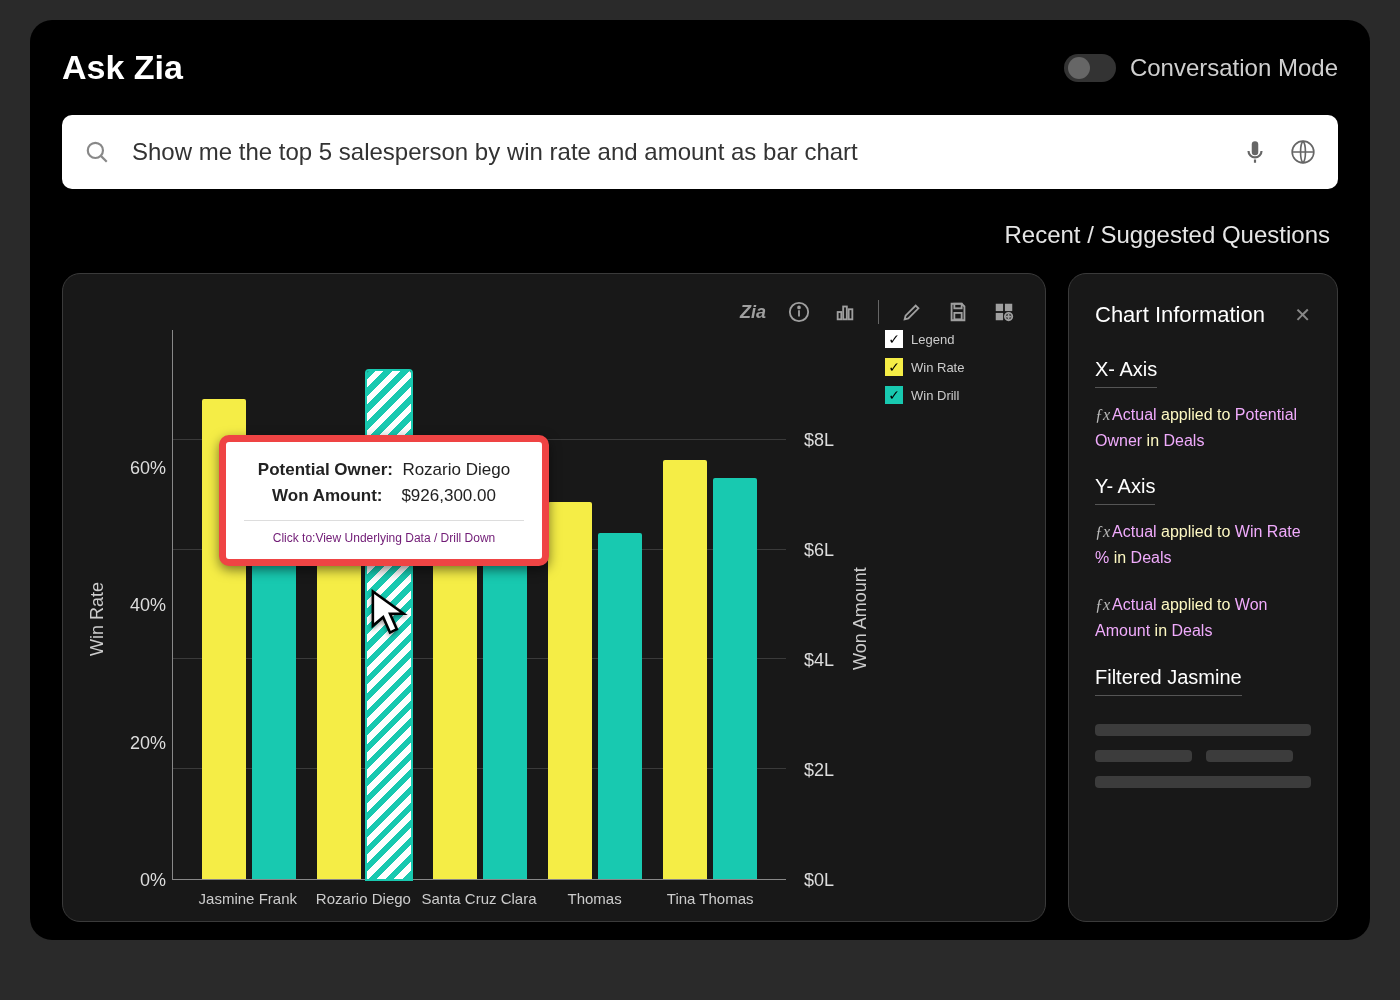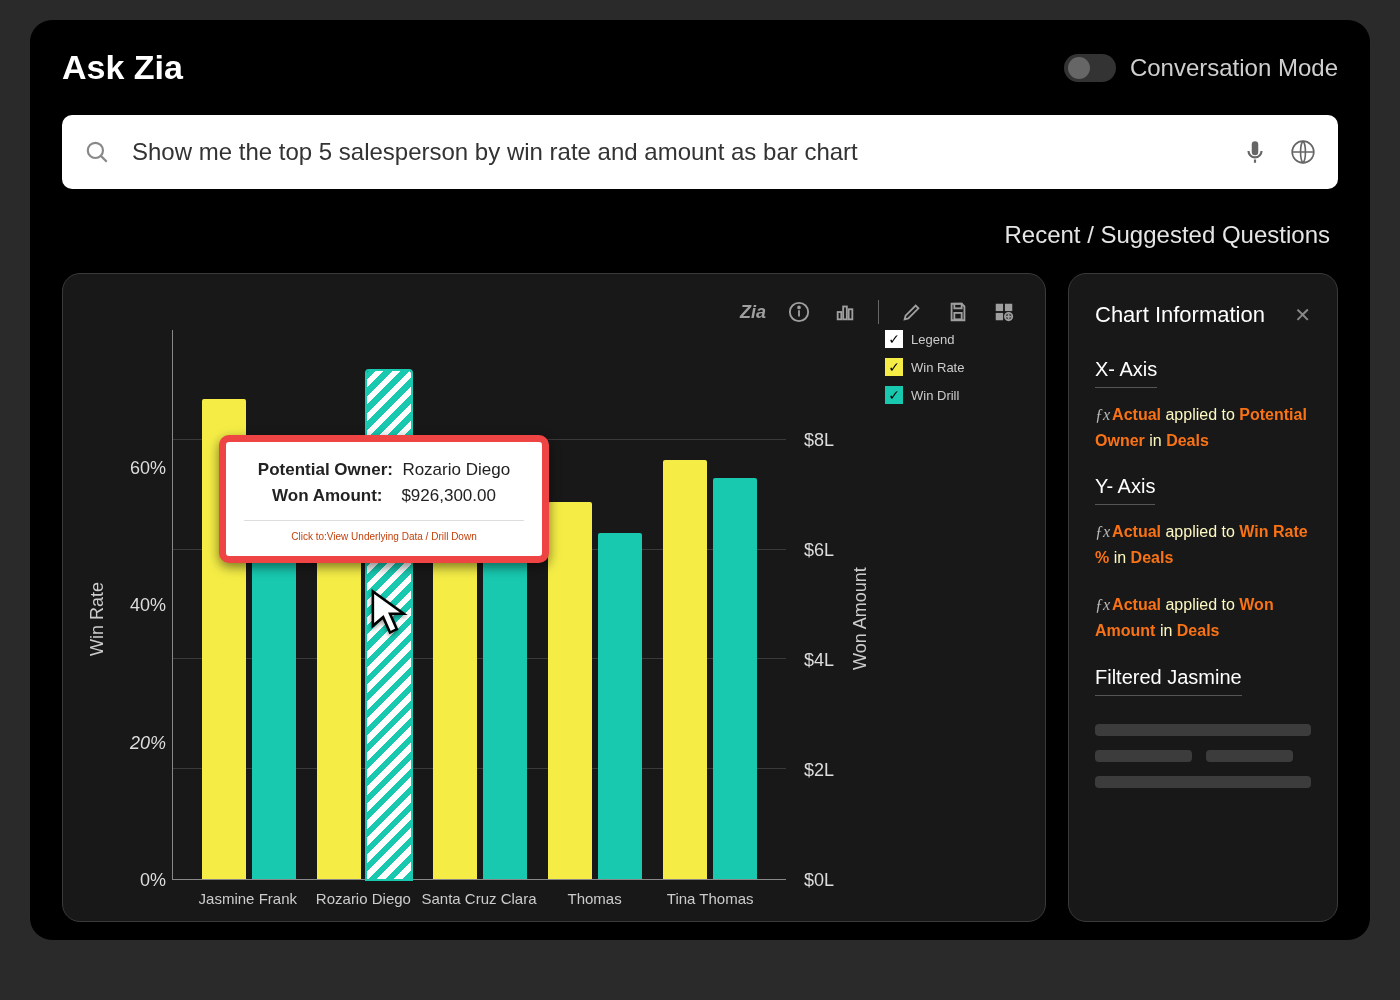--- a/index.html
+++ b/index.html
@@ -94,41 +94,41 @@
     padding: 18px 24px 14px 24px;
     font-size:17px;
     width: 330px;
     z-index: 5;
     text-align:center;
     box-shadow: 0 4px 12px rgba(0,0,0,0.5);
   }
   .tooltip .row { margin-bottom: 6px; }
   .tooltip .row b { font-weight:700; }
   .tooltip-divider { border:none; border-top:1px solid #ddd; margin:14px -6px 10px -6px; }
-  .tooltip-hint { font-size:10px; color:#c2410c; }
+  .tooltip-hint { font-size:12px; color:#701a75; }
 
   .cursor-svg { position:absolute; z-index:6; filter: drop-shadow(0 2px 2px rgba(0,0,0,0.4)); }
 
   .info-panel {
     width: 270px;
     background: #181818;
     border: 1px solid #3a3a3a;
     border-radius: 18px;
     padding: 28px 26px;
     color: #ddd;
     overflow: hidden;
   }
   .info-header { display:flex; justify-content:space-between; align-items:center; margin-bottom: 30px; }
   .info-title { font-size:22px; color:#fff; }
   .close-x { color:#888; font-size:20px; cursor:pointer; }
 
   .section-title { font-size:20px; color:#fff; padding-bottom:6px; border-bottom:1px solid #555; display:inline-block; margin-bottom:14px; }
   .axis-line { font-size:16px; color:#bbb; line-height:1.6; margin-bottom:22px; }
   .axis-line .fx { font-style:italic; font-family:serif; margin-right:2px; }
-  .axis-line b { color:#f97316; font-weight:700; }
+  .axis-line b { color:#f0abfc; font-weight:400; }
   .axis-line .dim { color:#fef9c3; }
 
   .placeholder-lines { margin-top:14px; }
   .ph-row { display:flex; gap:14px; margin-bottom:14px; }
   .ph { height:12px; background:#3c3c3c; border-radius:4px; }
 
 </style>
 </head>
 <body>
 
@@ -212,21 +212,21 @@
         </span>
       </div>
 
       <div class="chart-body">
         <div class="y-label-left">Win Rate</div>
 
         <div class="plot-column">
           <div class="plot-row">
             <div class="y-ticks-left" id="y-left">
                 <div class="tick-left" style="bottom: 0%;">0%</div>
-                <div class="tick-left" style="bottom: 25%; font-style: italic;">20%</div>
+                <div class="tick-left" style="bottom: 25%;">20%</div>
                 <div class="tick-left" style="bottom: 50%;">40%</div>
                 <div class="tick-left" style="bottom: 75%;">60%</div>
               </div>
             <div class="plot-area" id="plot">
               <div id="gridlines">
                   <div class="gridline" style="bottom: 20%;"></div>
                   <div class="gridline" style="bottom: 40%;"></div>
                   <div class="gridline" style="bottom: 60%;"></div>
                   <div class="gridline" style="bottom: 80%;"></div>
                 </div>

